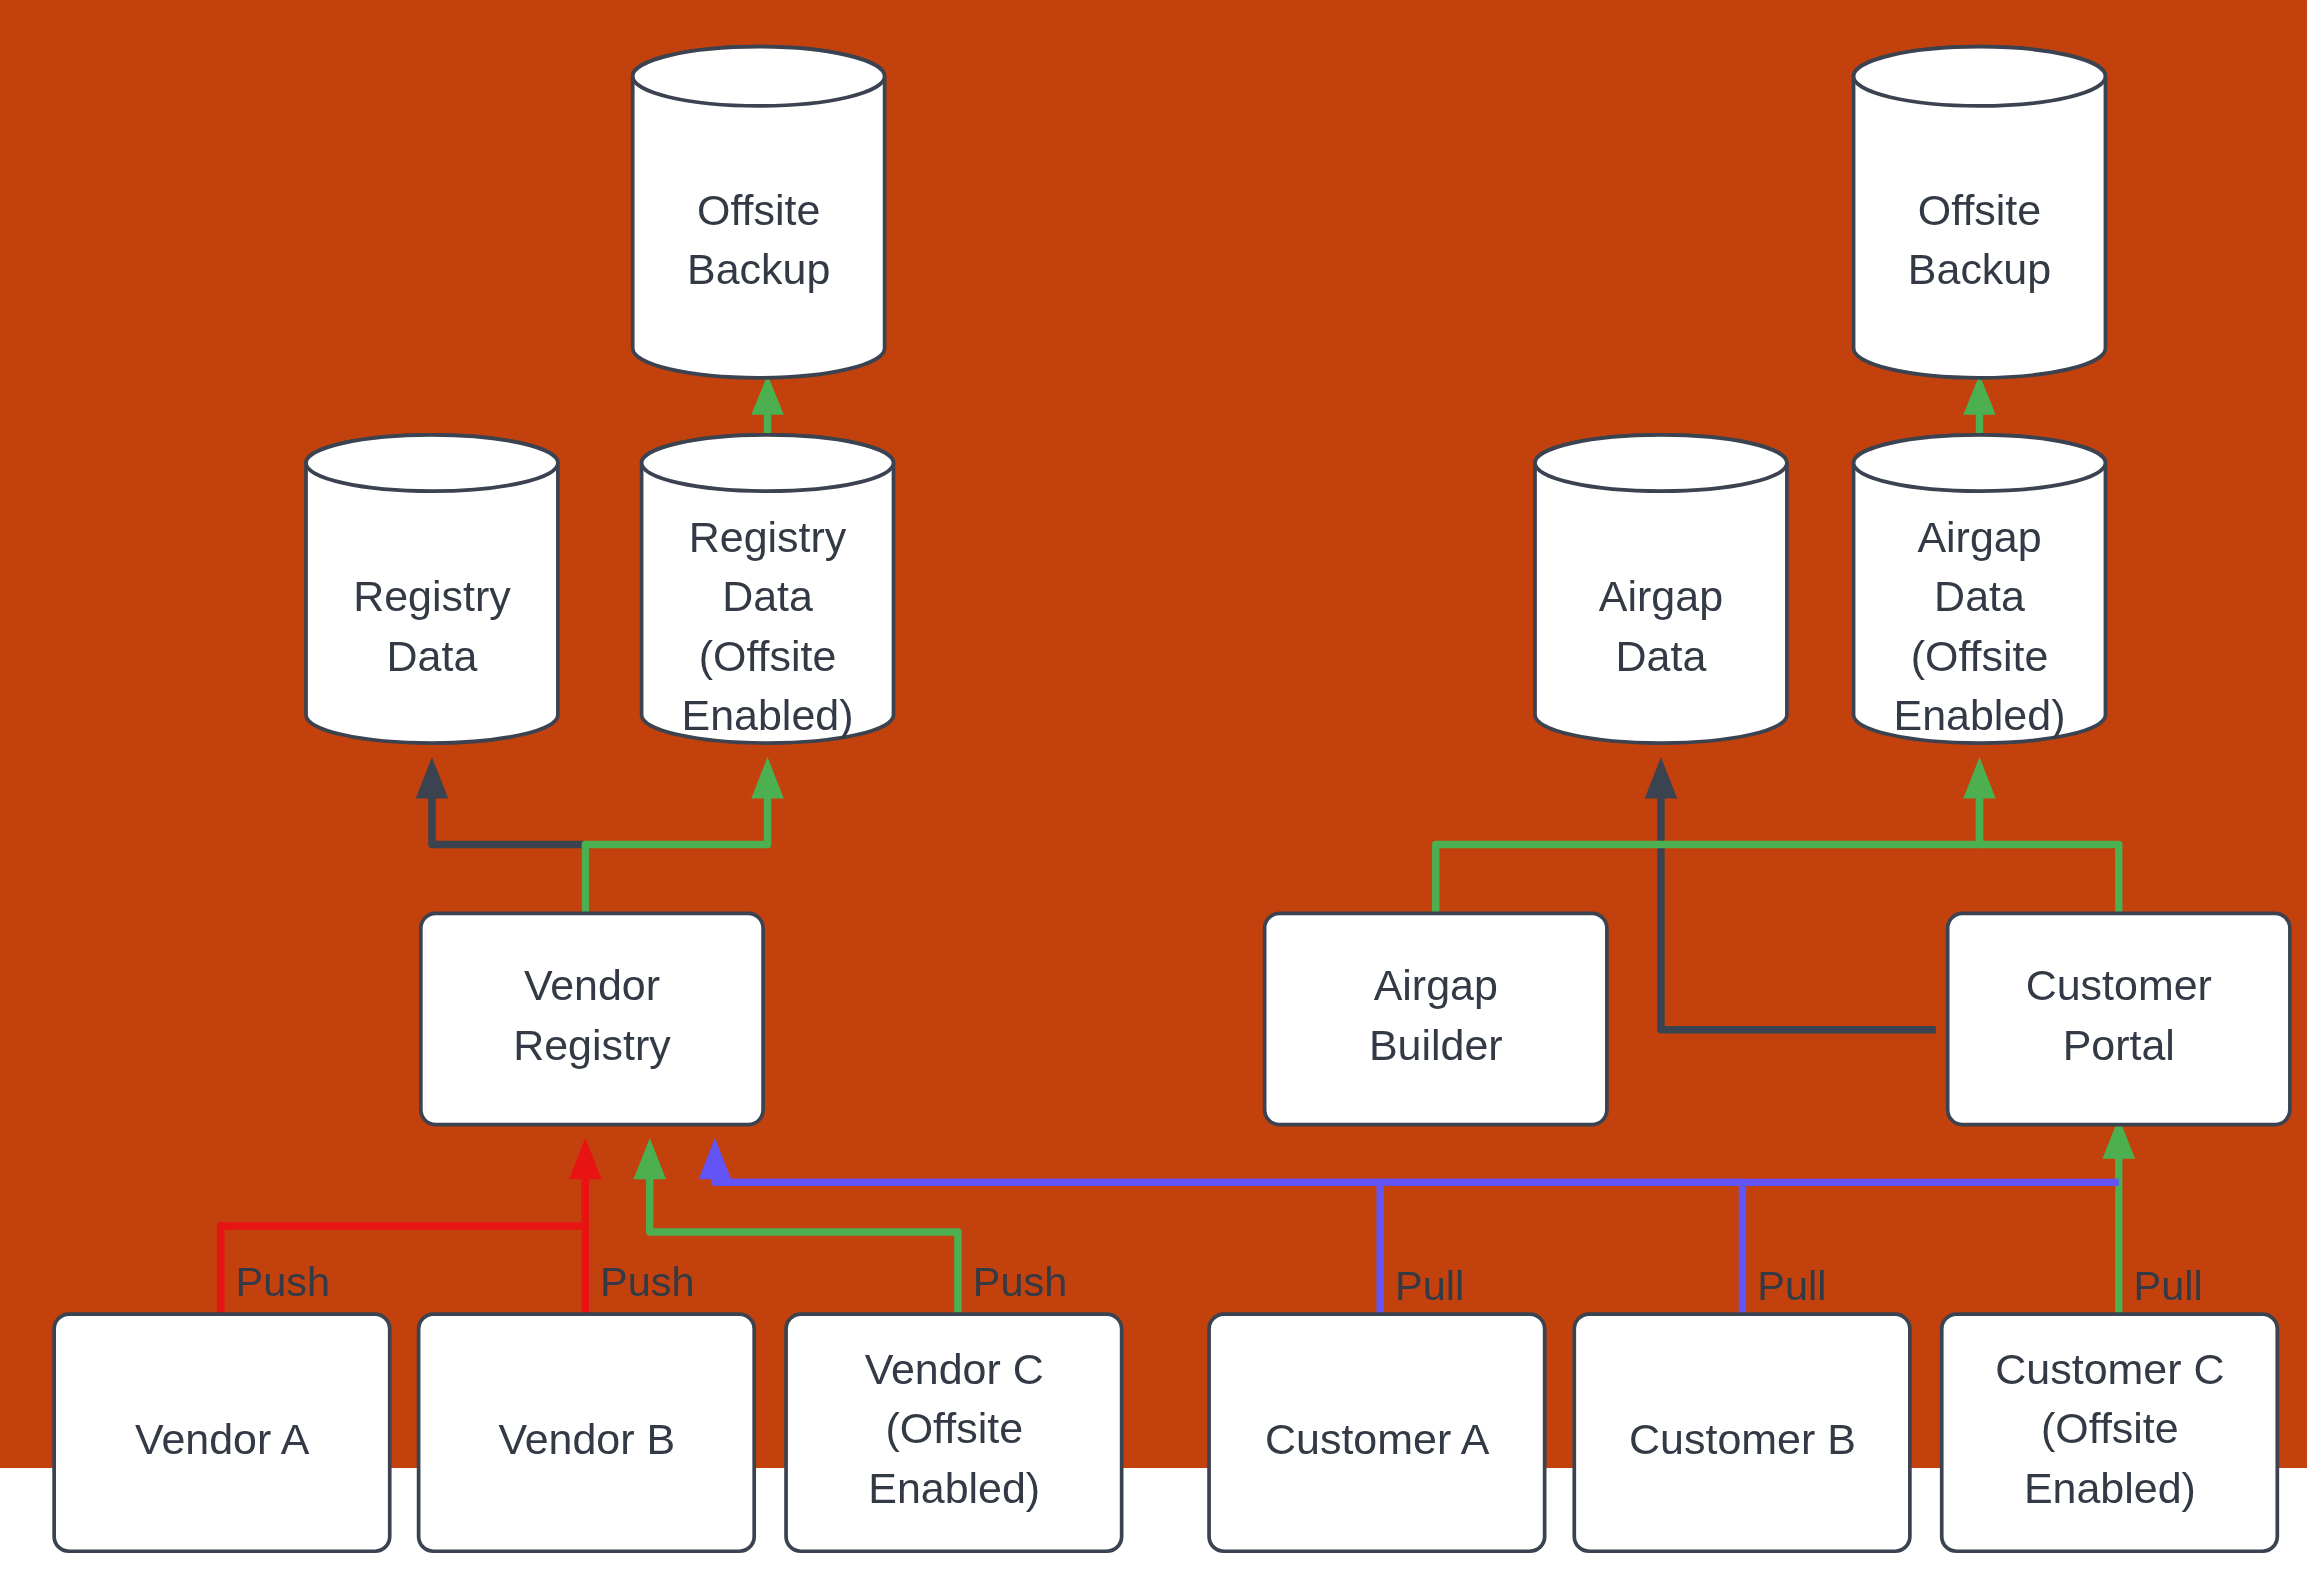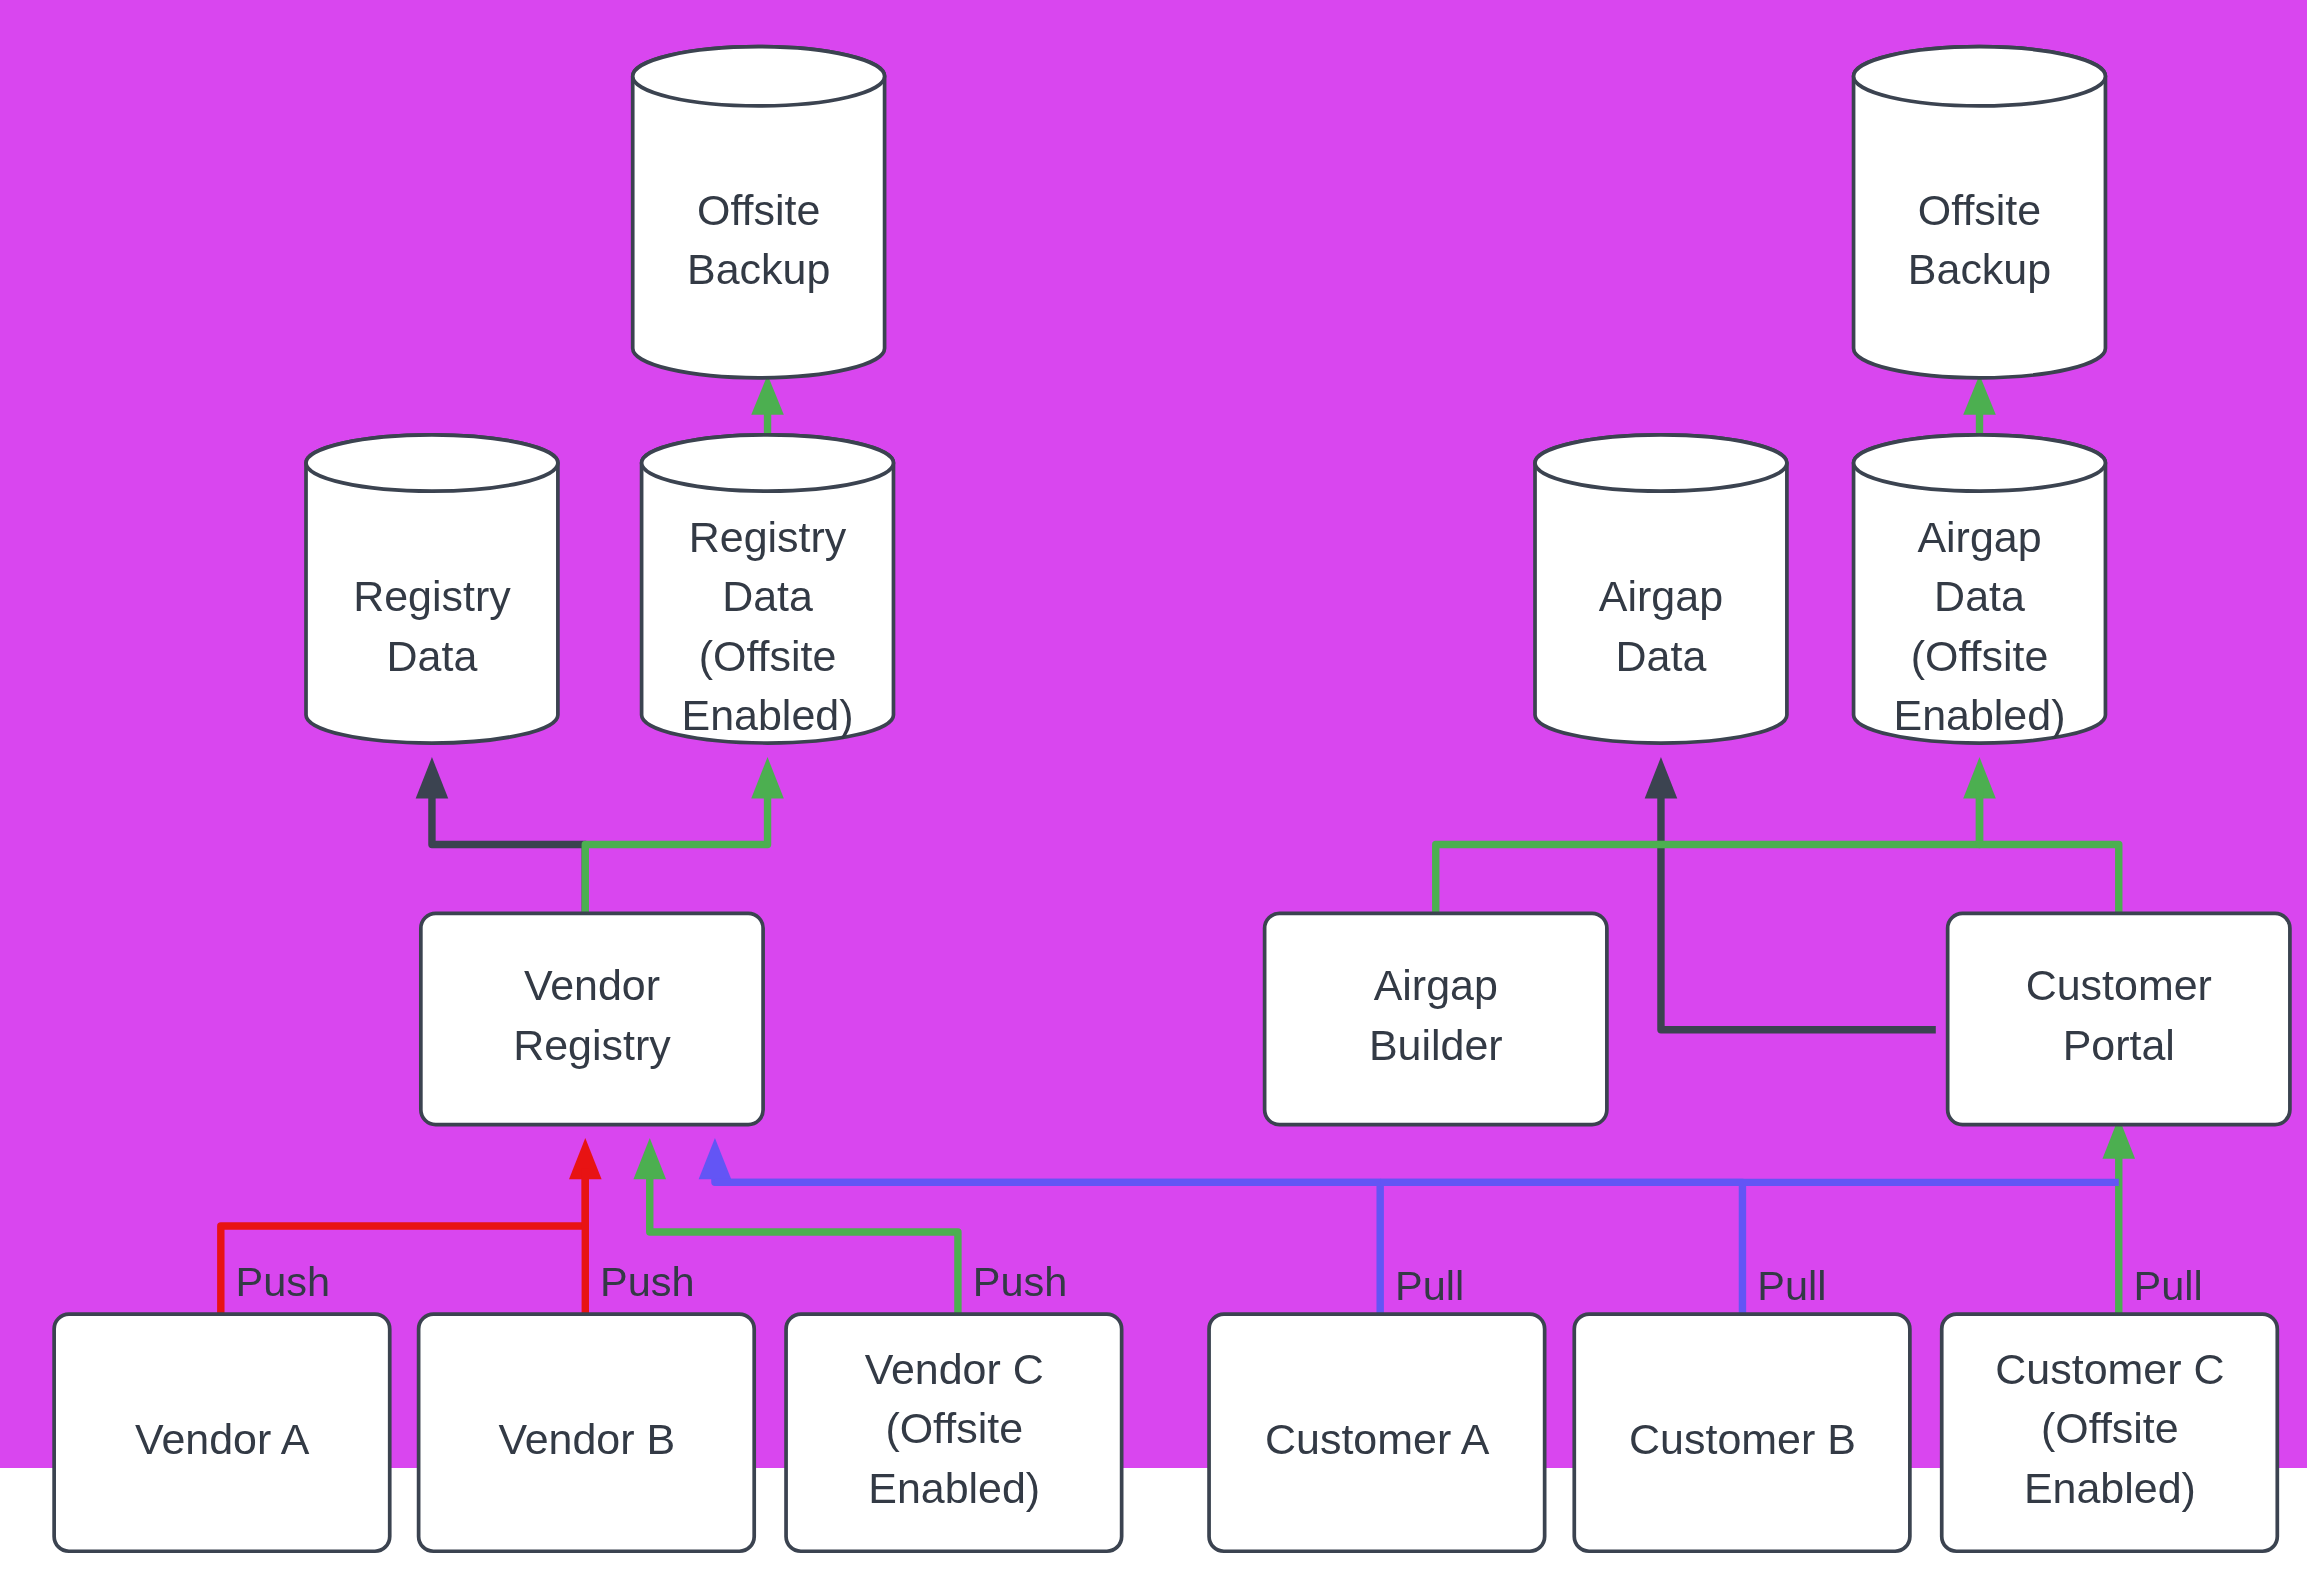--- a/index.html
+++ b/index.html
@@ -10,21 +10,21 @@
   body {
     width: 2307px;
     height: 1592px;
     font-family: "Liberation Sans", sans-serif;
     overflow: hidden;
   }
   #diagram-root {
     position: relative;
     width: 2307px;
     height: 1468px;
-    background: #d946ef;
+    background: #c2410c;
   }
   svg.layer {
     position: absolute;
     top: 0;
     left: 0;
     width: 2307px;
     height: 1592px;
   }
   .node-shape {
     fill: #ffffff;

